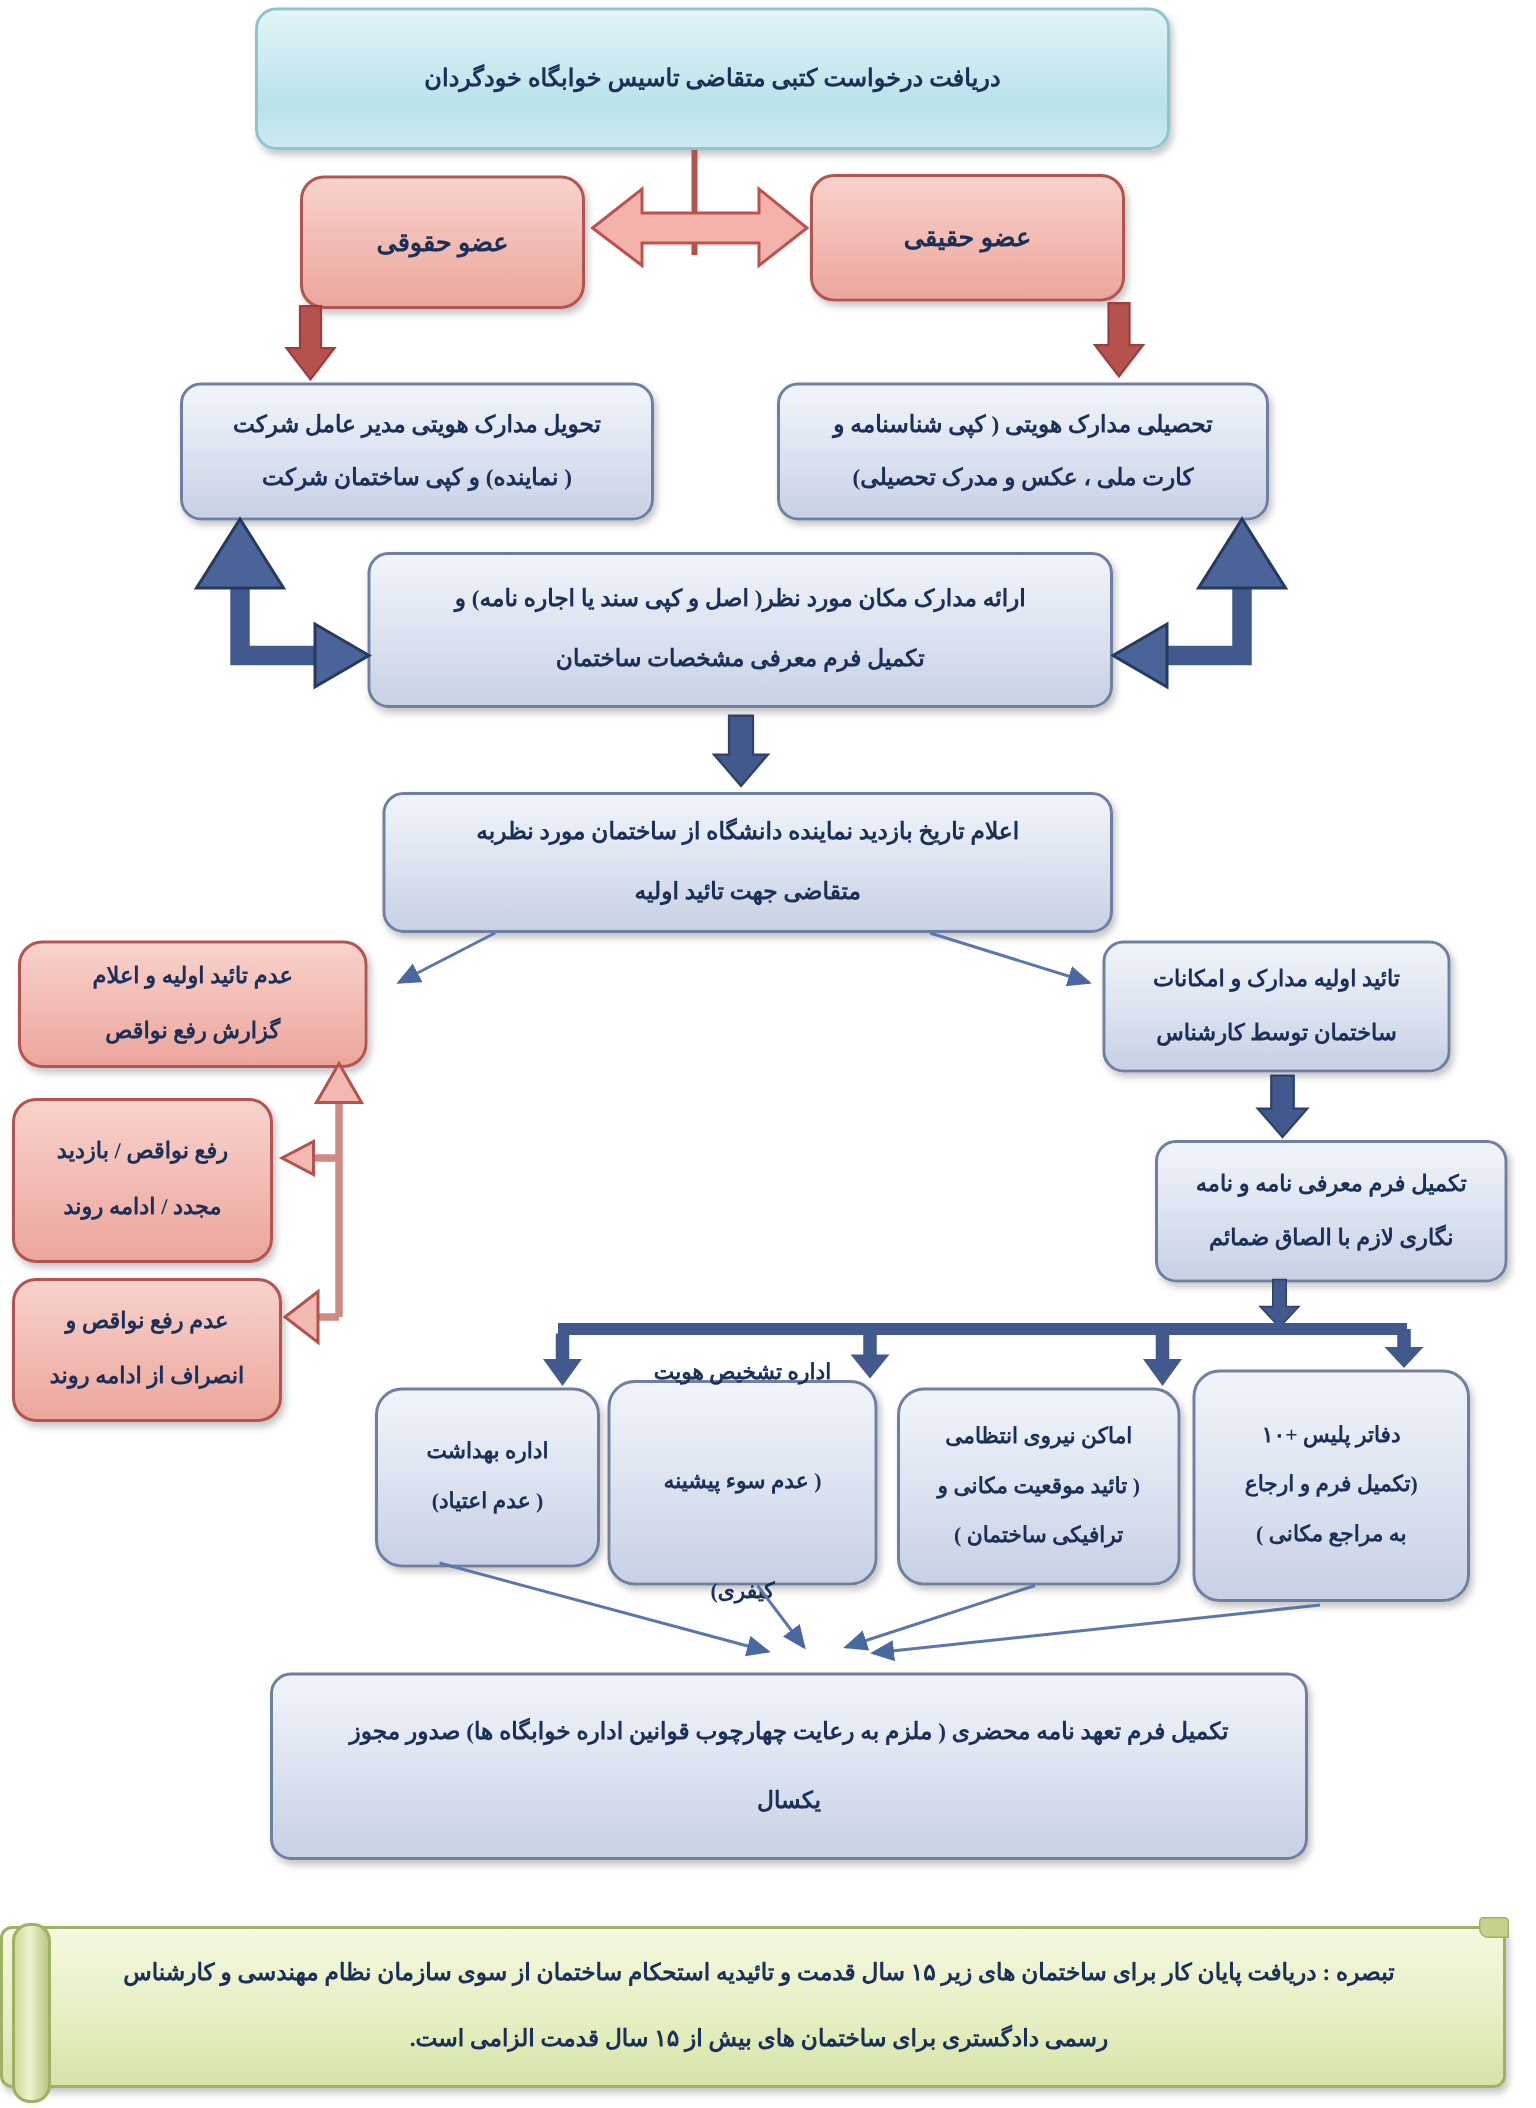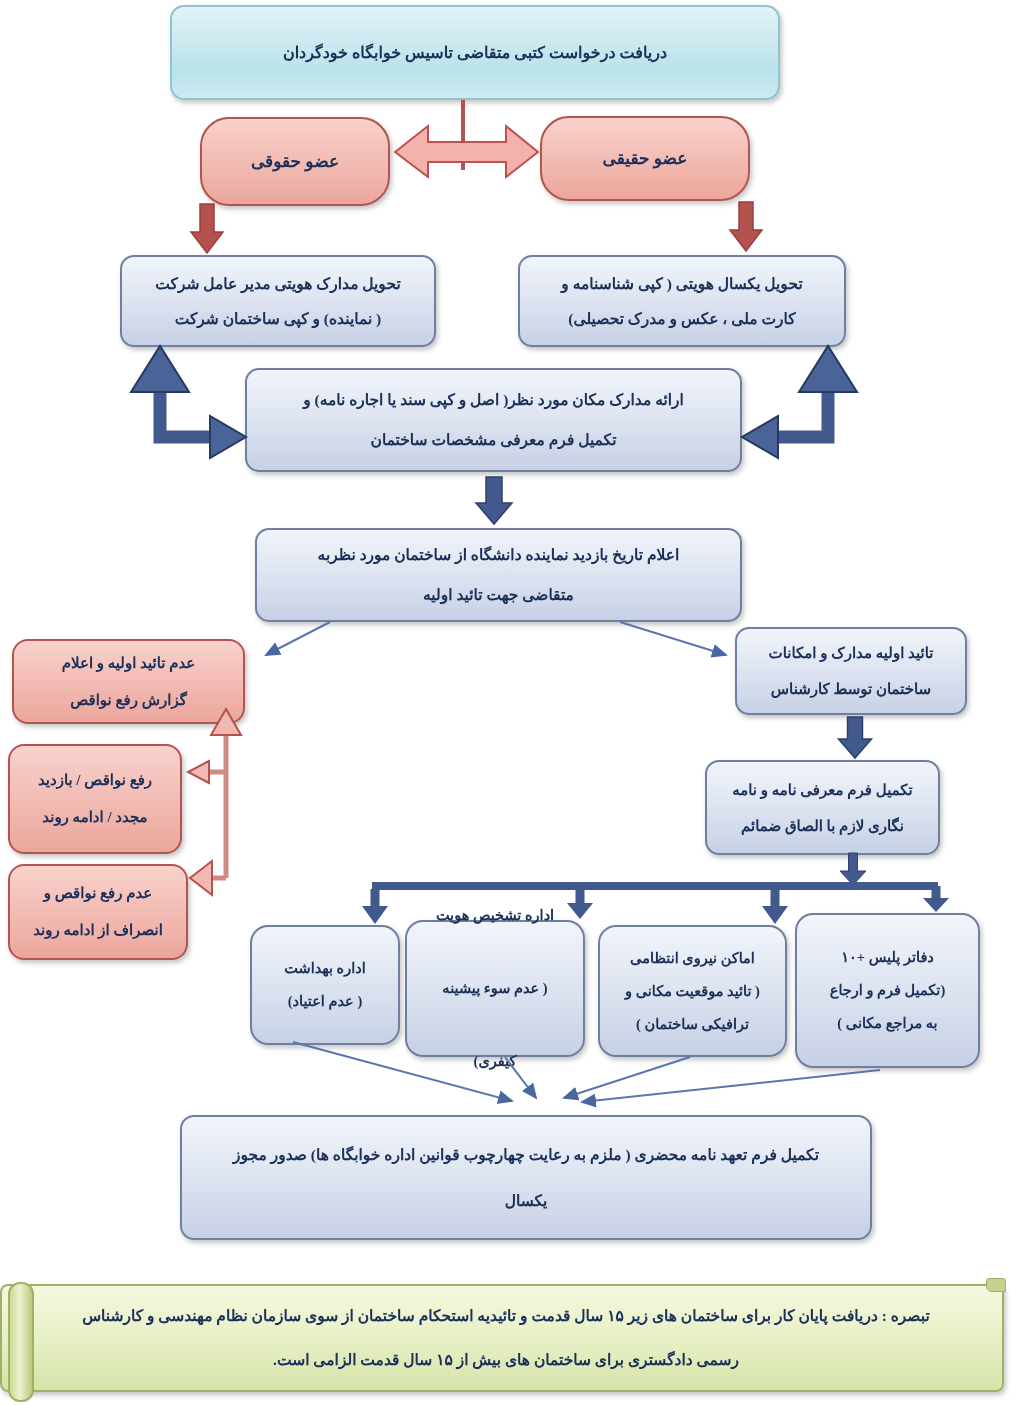--- a/index.html
+++ b/index.html
@@ -10,24 +10,24 @@
   .bx{
     position:absolute;box-sizing:border-box;display:flex;flex-direction:column;
     justify-content:center;align-items:center;text-align:center;direction:rtl;
     font-weight:bold;color:#1b3059;padding:6px 12px;border-radius:14px;
     box-shadow:2px 3px 5px rgba(110,110,110,.4);
   }
   .bx .ln{width:100%;}
   .cyan{background:linear-gradient(to bottom,#e2f4f7,#b9e2ea 70%,#cdeaf0);border:2px solid #8fc3cf;font-size:16px;line-height:30px;}
   .pink{background:linear-gradient(to bottom,#f8d2cc,#eca69c);border:2px solid #b2544f;}
   .blue{background:linear-gradient(to bottom,#f1f4fa,#e1e7f2 40%,#c7d0e5);border:2px solid #6f7fa0;}
-  .member{font-size:17px;line-height:28px;border-radius:29px;}
+  .member{font-size:17px;line-height:28px;border-radius:16px;}
   .docs{font-size:15.5px;line-height:35px;}
   .mid{font-size:15.5px;line-height:40px;}
-  .pcol{font-size:15px;line-height:37px;border-radius:16px;margin-top:12px;}
+  .pcol{font-size:15px;line-height:37px;border-radius:16px;}
   .rcol{font-size:15px;line-height:36px;}
   .quad{font-size:14.5px;line-height:33px;border-radius:18px;}
   .commit{font-size:15.5px;line-height:46px;}
   .note-body{
     position:absolute;box-sizing:border-box;direction:rtl;text-align:center;
     font-weight:bold;color:#1b3059;font-size:15.5px;line-height:44px;
     background:linear-gradient(to bottom,#f5f8df,#e6efc4 55%,#d6e3a8);
     border:2px solid #9db264;border-radius:8px;display:flex;flex-direction:column;
     justify-content:center;padding:8px 40px 8px 48px;
     box-shadow:2px 3px 5px rgba(110,110,110,.4);
@@ -57,21 +57,21 @@
   </div>
   <div class="bx pink member" style="left:540px;top:116px;width:210px;height:85px;">
     <div class="ln">عضو حقیقی</div>
   </div>
 
   <div class="bx blue docs" style="left:120px;top:255px;width:316px;height:92px;">
     <div class="ln">تحویل مدارک هویتی مدیر عامل شرکت</div>
     <div class="ln">( نماینده) و کپی ساختمان شرکت</div>
   </div>
   <div class="bx blue docs" style="left:518px;top:255px;width:328px;height:92px;">
-    <div class="ln">تحویل یکسال هویتی ( کپی شناسنامه و</div>
+    <div class="ln">تحصیلی مدارک هویتی ( کپی شناسنامه و</div>
     <div class="ln">کارت ملی ، عکس و مدرک تحصیلی)</div>
   </div>
 
   <div class="bx blue mid" style="left:245px;top:368px;width:497px;height:104px;">
     <div class="ln">ارائه مدارک مکان مورد نظر( اصل و کپی سند یا اجاره نامه)  و</div>
     <div class="ln">تکمیل فرم معرفی مشخصات ساختمان</div>
   </div>
 
   <div class="bx blue mid" style="left:255px;top:528px;width:487px;height:94px;">
     <div class="ln">اعلام تاریخ بازدید نماینده دانشگاه از ساختمان مورد نظربه</div>
@@ -88,21 +88,21 @@
   </div>
   <div class="bx pink pcol" style="left:8px;top:852px;width:180px;height:96px;">
     <div class="ln">عدم رفع نواقص و</div>
     <div class="ln">انصراف از ادامه روند</div>
   </div>
 
   <div class="bx blue rcol" style="left:735px;top:627px;width:232px;height:88px;">
     <div class="ln">تائید اولیه مدارک و امکانات</div>
     <div class="ln">ساختمان توسط کارشناس</div>
   </div>
-  <div class="bx blue rcol" style="left:705px;top:760px;width:235px;height:95px;">
+  <div class="bx blue rcol" style="left:770px;top:760px;width:235px;height:95px;">
     <div class="ln">تکمیل فرم معرفی نامه و نامه</div>
     <div class="ln">نگاری لازم با الصاق ضمائم</div>
   </div>
 
   <div class="bx blue quad" style="left:250px;top:925px;width:150px;height:120px;">
     <div class="ln">اداره بهداشت</div>
     <div class="ln">( عدم اعتیاد)</div>
   </div>
   <div class="bx blue quad" style="left:405px;top:920px;width:180px;height:137px;gap:40px;">
     <div class="ln">اداره تشخیص هویت</div>

